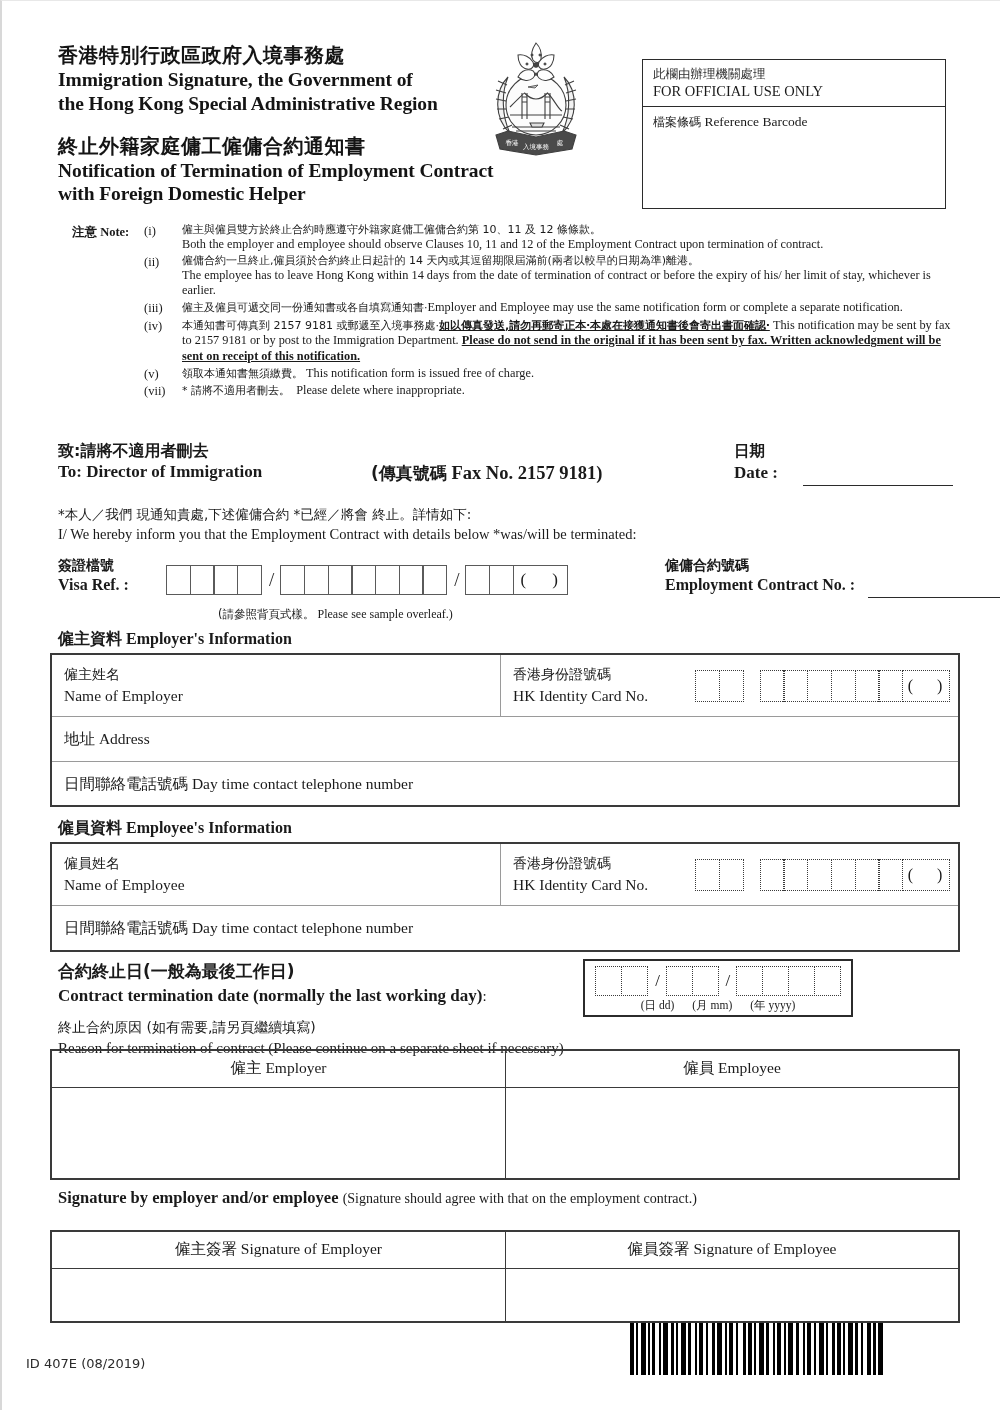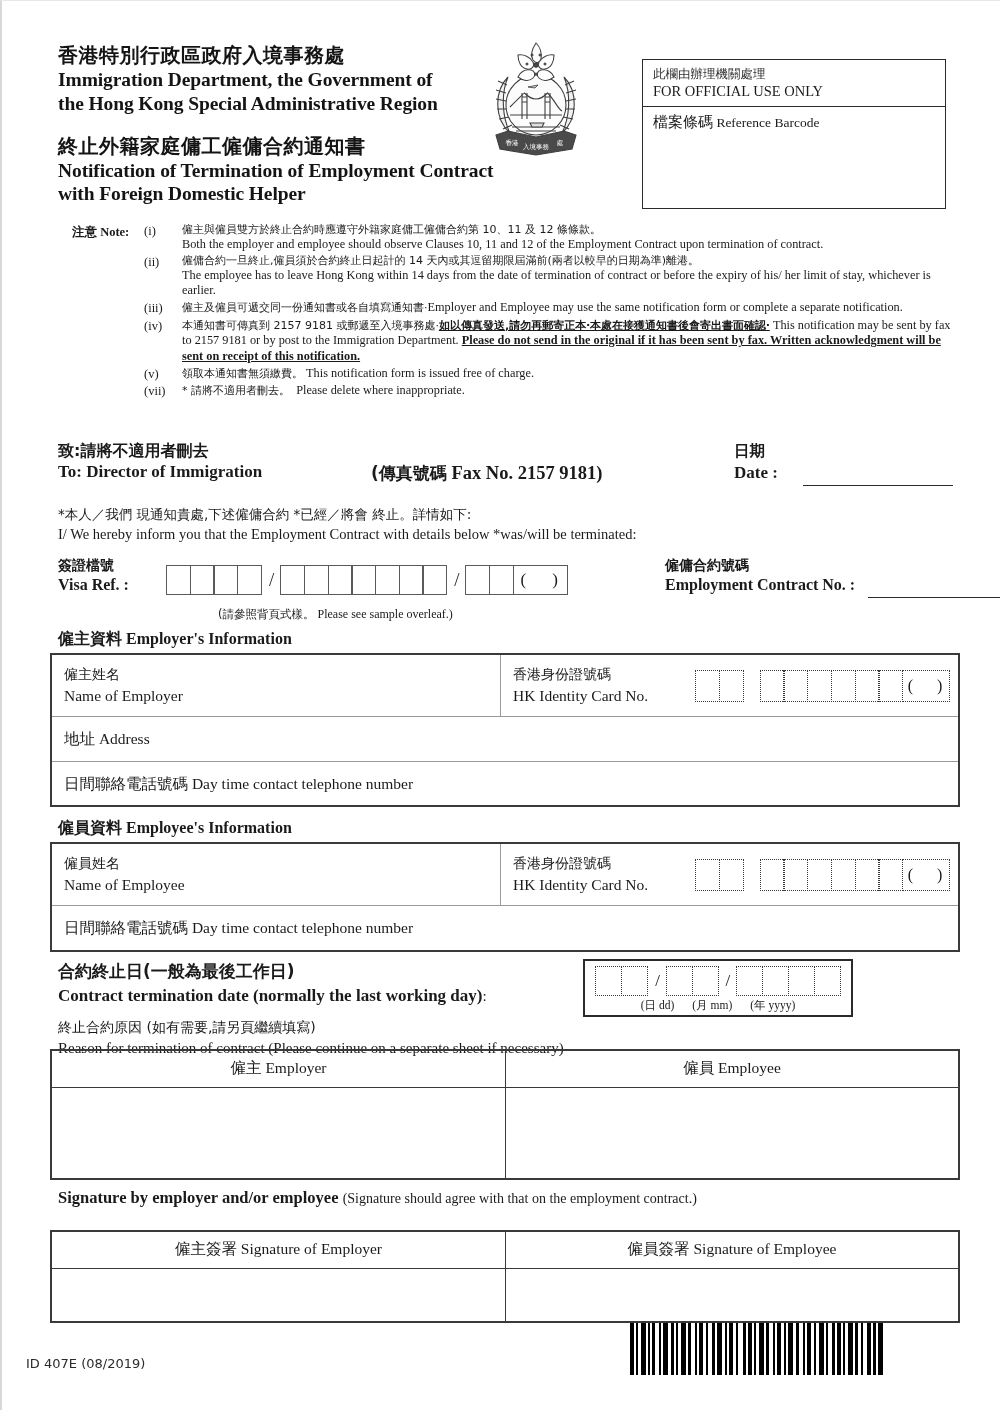--- a/index.html
+++ b/index.html
@@ -44,21 +44,21 @@
     position: absolute; left: 640px; top: 58px; width: 304px; height: 150px;
     border: 1.6px solid #2b2b2b; box-sizing: border-box;
   }
   .official .row1 {
     border-bottom: 1.2px solid #2b2b2b; padding: 6px 8px 6px 10px;
   }
   .official .row2 { padding: 6px 8px 6px 10px; }
   .of-zh { font-family:"DejaVu Sans","Liberation Sans",sans-serif; font-size: 12.5px; line-height:1.25; color:#333; }
   .of-en { font-size: 14.5px; line-height: 1.25; color: #1a1a1a; }
   .of-line { font-size: 13.5px; line-height: 1.3; }
-  .of-line .cjk { font-family:"DejaVu Sans","Liberation Sans",sans-serif; font-size:15px; }
+  .of-line .cjk { font-family:"DejaVu Sans","Liberation Sans",sans-serif; font-size:12px; }
 
   
   .notes { position: absolute; left: 70px; top: 222px; width: 885px; }
   .notes-table { border-collapse: collapse; width: 100%; }
   .notes-table td { vertical-align: top; padding: 0; }
   .nlabel { width: 72px; font-size: 12.5px; font-weight: bold; padding-top: 1px !important; white-space: nowrap; }
   .nlabel .cjk { font-family:"DejaVu Sans","Liberation Sans",sans-serif; font-size: 12.5px; }
   .nrom { width: 38px; font-size: 12.5px; padding-top: 1px !important; }
   .nbody { font-size: 12.3px; line-height: 1.26; }
   .nbody .cjk { font-family: "DejaVu Sans", "Liberation Sans", sans-serif; font-size: 11px; }
@@ -168,21 +168,21 @@
     font-size: 13px; color: #2b2b2b;
   }
 </style>
 </head>
 <body>
 
 <div class="page">
 
   <div class="hdr-zone">
     <div class="zh-big">香港特別行政區政府入境事務處</div>
-    <div class="en-big">Immigration Department, the Government of</div>
+    <div class="en-big">Immigration Signature, the Government of</div>
     <div class="en-big">the Hong Kong Special Administrative Region</div>
     <div class="title-gap"></div>
     <div class="zh-big">終止外籍家庭傭工僱傭合約通知書</div>
     <div class="en-big">Notification of Termination of Employment Contract</div>
     <div class="en-big">with Foreign Domestic Helper</div>
   </div>
 
   <div class="crest">
     <svg viewBox="0 0 96 128" width="96" height="128" aria-hidden="true">
       <g fill="none" stroke="#3f3f3f" stroke-width="1.1">

